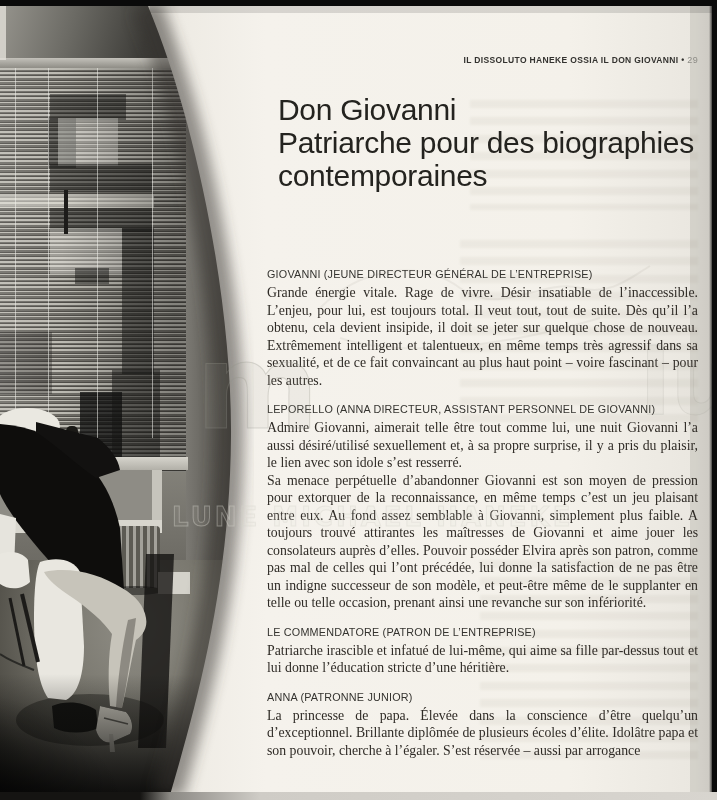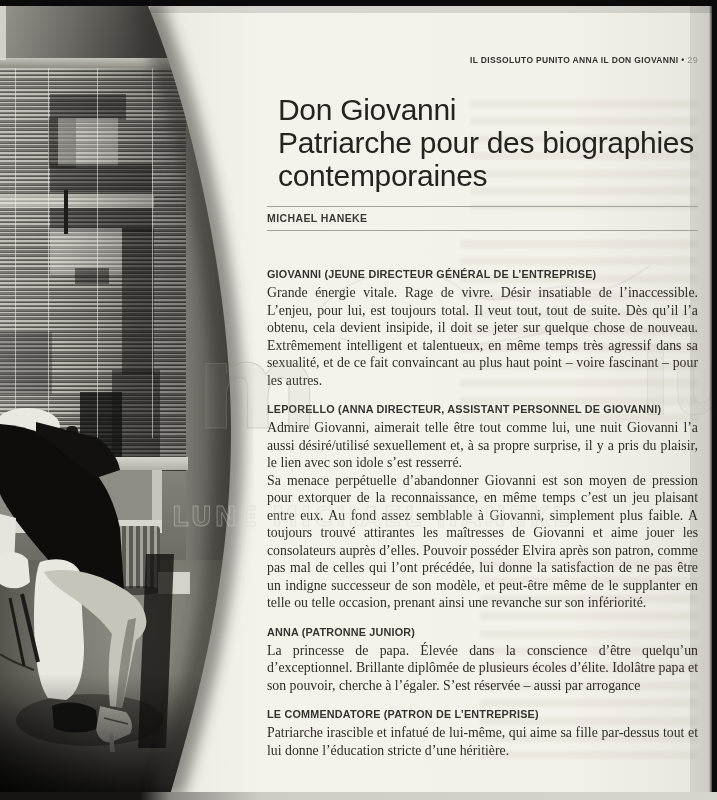--- a/index.html
+++ b/index.html
@@ -52,21 +52,21 @@
   .running-header{position:absolute;right:19px;top:55px;z-index:4;font-size:8.5px;font-weight:bold;
          letter-spacing:.35px;color:#33322f;}
   .running-header .pn{color:#8d8c86;font-weight:normal;font-size:9px;}
   .title{position:absolute;left:278px;top:93px;width:450px;z-index:4;color:#24231f;
          font-size:30px;line-height:33px;font-weight:400;letter-spacing:-.3px;}
   .author-band{position:absolute;left:267px;top:206px;width:431px;z-index:4;
          border-top:1px solid #a3a29c;border-bottom:1px solid #a3a29c;padding:5px 0 6px;
          font-size:10.5px;font-weight:bold;letter-spacing:.4px;color:#3a3936;}
   .content{position:absolute;left:267px;top:268px;width:431px;height:524px;overflow:hidden;z-index:4;}
   .sec{margin:0 0 14px 0;}
-  .sec h3{margin:0 0 4px 0;font-size:10.8px;font-weight:bold;letter-spacing:.2px;color:#34332f;
+  .sec h3{margin:0 0 4px 0;font-size:10.8px;font-weight:normal;letter-spacing:.2px;color:#34332f;
          font-family:"Liberation Sans",sans-serif;}
   .sec p{margin:0;font-family:"Liberation Serif",serif;font-size:13.8px;line-height:17.5px;
          color:#2f2b26;text-align:justify;}
   
   .wm{position:absolute;z-index:5;pointer-events:none;font-family:"DejaVu Sans",sans-serif;
       color:rgba(165,163,155,.10);-webkit-text-stroke:1px rgba(150,148,140,.30);}
   .wm-light{color:rgba(215,213,205,.08);-webkit-text-stroke:1px rgba(215,213,205,.40);}
   .squiggle{position:absolute;z-index:3;opacity:.5;pointer-events:none;}
   
   .edge-top{position:absolute;left:0;top:0;width:717px;height:6px;background:#0a0a0a;z-index:6;}
@@ -168,50 +168,47 @@
   </svg>
 
   <div class="ghost" style="left:470px;top:100px;width:228px;height:110px"></div>
   <div class="ghost" style="left:460px;top:240px;width:238px;height:190px"></div>
   <div class="ghost" style="left:480px;top:560px;width:218px;height:200px"></div>
   <svg class="squiggle" width="360" height="120" style="left:300px;top:248px" viewBox="0 0 360 120">
     <path d="M20,60 C60,20 120,10 160,40 C200,70 240,30 280,40 C310,48 330,30 350,18 M40,90 C100,110 200,100 300,70" stroke="rgba(130,124,110,.18)" stroke-width="2" fill="none"></path>
   </svg>
 
   <div class="running-header">
-    <span>IL DISSOLUTO PUNITO ANNA IL DON GIOVANNI</span><span> • </span><span class="pn">29</span>
+    <span>IL DISSOLUTO HANEKE OSSIA IL DON GIOVANNI</span><span> • </span><span class="pn">29</span>
   </div>
 
   <div class="title">
     <div>Don Giovanni</div>
     <div>Patriarche pour des biographies</div>
     <div>contemporaines</div>
   </div>
 
-  <div class="author-band">
-    <span>MICHAEL HANEKE</span>
-  </div>
 
   <div class="content">
     <div class="sec">
       <h3>GIOVANNI (JEUNE DIRECTEUR GÉNÉRAL DE L’ENTREPRISE)</h3>
       <p>Grande énergie vitale. Rage de vivre. Désir insatiable de l’inaccessible. L’enjeu, pour lui, est toujours total. Il veut tout, tout de suite. Dès qu’il l’a obtenu, cela devient insipide, il doit se jeter sur quelque chose de nouveau. Extrêmement intelligent et talentueux, en même temps très agressif dans sa sexualité, et de ce fait convaincant au plus haut point – voire fascinant – pour les autres.</p>
     </div>
     <div class="sec">
       <h3>LEPORELLO (ANNA DIRECTEUR, ASSISTANT PERSONNEL DE GIOVANNI)</h3>
       <p>Admire Giovanni, aimerait telle être tout comme lui, une nuit Giovanni l’a aussi désiré/utilisé sexuellement et, à sa propre surprise, il y a pris du plaisir, le lien avec son idole s’est resserré.</p>
       <p>Sa menace perpétuelle d’abandonner Giovanni est son moyen de pression pour extorquer de la reconnaissance, en même temps c’est un jeu plaisant entre eux. Au fond assez semblable à Giovanni, simplement plus faible. A toujours trouvé attirantes les maîtresses de Giovanni et aime jouer les consolateurs auprès d’elles. Pouvoir posséder Elvira après son patron, comme pas mal de celles qui l’ont précédée, lui donne la satisfaction de ne pas être un indigne successeur de son modèle, et peut-être même de le supplanter en telle ou telle occasion, prenant ainsi une revanche sur son infériorité.</p>
     </div>
     <div class="sec">
+      <h3>LE COMMENDATORE (PATRON DE L’ENTREPRISE)</h3>
+      <p>Patriarche irascible et infatué de lui-même, qui aime sa fille par-dessus tout et lui donne l’éducation stricte d’une héritière.</p>
+    </div>
+    <div class="sec">
       <h3>ANNA (PATRONNE JUNIOR)</h3>
       <p>La princesse de papa. Élevée dans la conscience d’être quelqu’un d’exceptionnel. Brillante diplômée de plusieurs écoles d’élite. Idolâtre papa et son pouvoir, cherche à l’égaler. S’est réservée – aussi par arrogance</p>
-    </div>
-    <div class="sec">
-      <h3>LE COMMENDATORE (PATRON DE L’ENTREPRISE)</h3>
-      <p>Patriarche irascible et infatué de lui-même, qui aime sa fille par-dessus tout et lui donne l’éducation stricte d’une héritière.</p>
     </div>
   </div>
 
   <div class="wm" style="left:196px;top:318px;font-size:118px;font-weight:bold">m</div>
   <div class="wm wm-light" style="left:172px;top:502px;font-size:26px;font-weight:bold;letter-spacing:3px">LUNE MICHAEL HANEKE</div>
   <div class="wm" style="left:640px;top:330px;font-size:90px;font-weight:bold;opacity:.55">lu</div>
 
   <div class="edge-top"></div>
   <div class="edge-right"></div>
   <div class="edge-bottom"></div>

